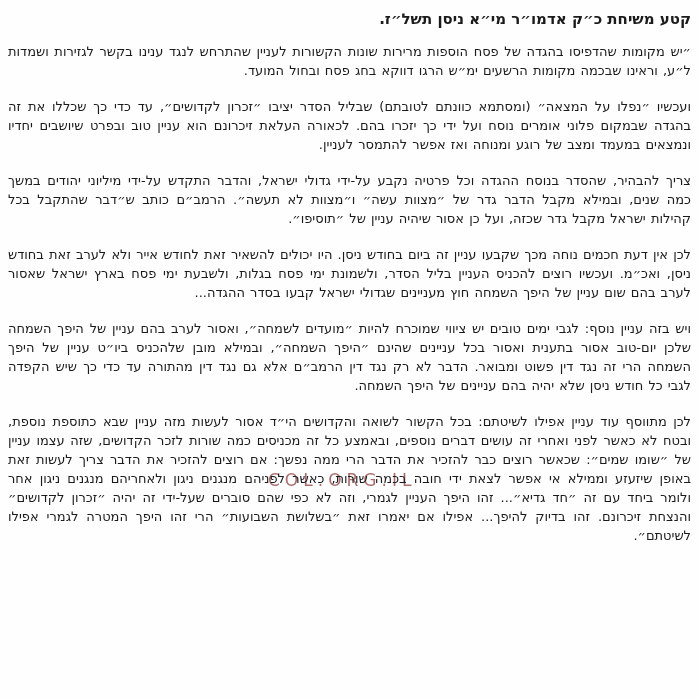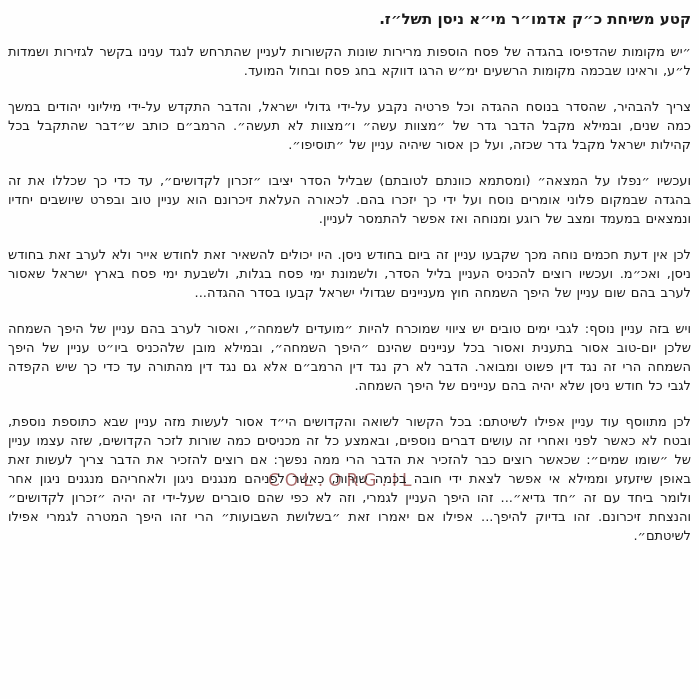--- a/index.html
+++ b/index.html
@@ -57,23 +57,23 @@
 <div class="page">
 
   <div class="watermark">COL.ORG.IL</div>
 
   <div class="header">
     <div>קטע משיחת כ״ק אדמו״ר מי״א ניסן תשל״ז.</div>
   </div>
 
   <p class="para">״יש מקומות שהדפיסו בהגדה של פסח הוספות מרירות שונות הקשורות לעניין שהתרחש לנגד ענינו בקשר לגזירות ושמדות ל״ע, וראינו שבכמה מקומות הרשעים ימ״ש הרגו דווקא בחג פסח ובחול המועד.</p>
 
+  <p class="para">ועכשיו ״נפלו על המצאה״ (ומסתמא כוונתם לטובתם) שבליל הסדר יציבו ״זכרון לקדושים״, עד כדי כך שכללו את זה בהגדה שבמקום פלוני אומרים נוסח ועל ידי כך יזכרו בהם. לכאורה העלאת זיכרונם הוא עניין טוב ובפרט שיושבים יחדיו ונמצאים במעמד ומצב של רוגע ומנוחה ואז אפשר להתמסר לעניין.</p>
+
   <p class="para">צריך להבהיר, שהסדר בנוסח ההגדה וכל פרטיה נקבע על-ידי גדולי ישראל, והדבר התקדש על-ידי מיליוני יהודים במשך כמה שנים, ובמילא מקבל הדבר גדר של ״מצוות עשה״ ו״מצוות לא תעשה״. הרמב״ם כותב ש״דבר שהתקבל בכל קהילות ישראל מקבל גדר שכזה, ועל כן אסור שיהיה עניין של ״תוסיפו״.</p>
-
-  <p class="para">ועכשיו ״נפלו על המצאה״ (ומסתמא כוונתם לטובתם) שבליל הסדר יציבו ״זכרון לקדושים״, עד כדי כך שכללו את זה בהגדה שבמקום פלוני אומרים נוסח ועל ידי כך יזכרו בהם. לכאורה העלאת זיכרונם הוא עניין טוב ובפרט שיושבים יחדיו ונמצאים במעמד ומצב של רוגע ומנוחה ואז אפשר להתמסר לעניין.</p>
 
   <p class="para">לכן אין דעת חכמים נוחה מכך שקבעו עניין זה ביום בחודש ניסן. היו יכולים להשאיר זאת לחודש אייר ולא לערב זאת בחודש ניסן, ואכ״מ. ועכשיו רוצים להכניס העניין בליל הסדר, ולשמונת ימי פסח בגלות, ולשבעת ימי פסח בארץ ישראל שאסור לערב בהם שום עניין של היפך השמחה חוץ מעניינים שגדולי ישראל קבעו בסדר ההגדה...</p>
 
   <p class="para">ויש בזה עניין נוסף: לגבי ימים טובים יש ציווי שמוכרח להיות ״מועדים לשמחה״, ואסור לערב בהם עניין של היפך השמחה שלכן יום-טוב אסור בתענית ואסור בכל עניינים שהינם ״היפך השמחה״, ובמילא מובן שלהכניס ביו״ט עניין של היפך השמחה הרי זה נגד דין פשוט ומבואר. הדבר לא רק נגד דין הרמב״ם אלא גם נגד דין מהתורה עד כדי כך שיש הקפדה לגבי כל חודש ניסן שלא יהיה בהם עניינים של היפך השמחה.</p>
 
   <p class="para last">לכן מתווסף עוד עניין אפילו לשיטתם: בכל הקשור לשואה והקדושים הי״ד אסור לעשות מזה עניין שבא כתוספת נוספת, ובטח לא כאשר לפני ואחרי זה עושים דברים נוספים, ובאמצע כל זה מכניסים כמה שורות לזכר הקדושים, שזה עצמו עניין של ״שומו שמים״: שכאשר רוצים כבר להזכיר את הדבר הרי ממה נפשך: אם רוצים להזכיר את הדבר צריך לעשות זאת באופן שיזעזע וממילא אי אפשר לצאת ידי חובה בכמה שורות, כאשר לפניהם מנגנים ניגון ולאחריהם מנגנים ניגון אחר ולומר ביחד עם זה ״חד גדיא״... זהו היפך העניין לגמרי, וזה לא כפי שהם סוברים שעל-ידי זה יהיה ״זכרון לקדושים״ והנצחת זיכרונם. זהו בדיוק להיפך... אפילו אם יאמרו זאת ״בשלושת השבועות״ הרי זהו היפך המטרה לגמרי אפילו לשיטתם״.</p>
 
 </div>
 
 </body></html>

